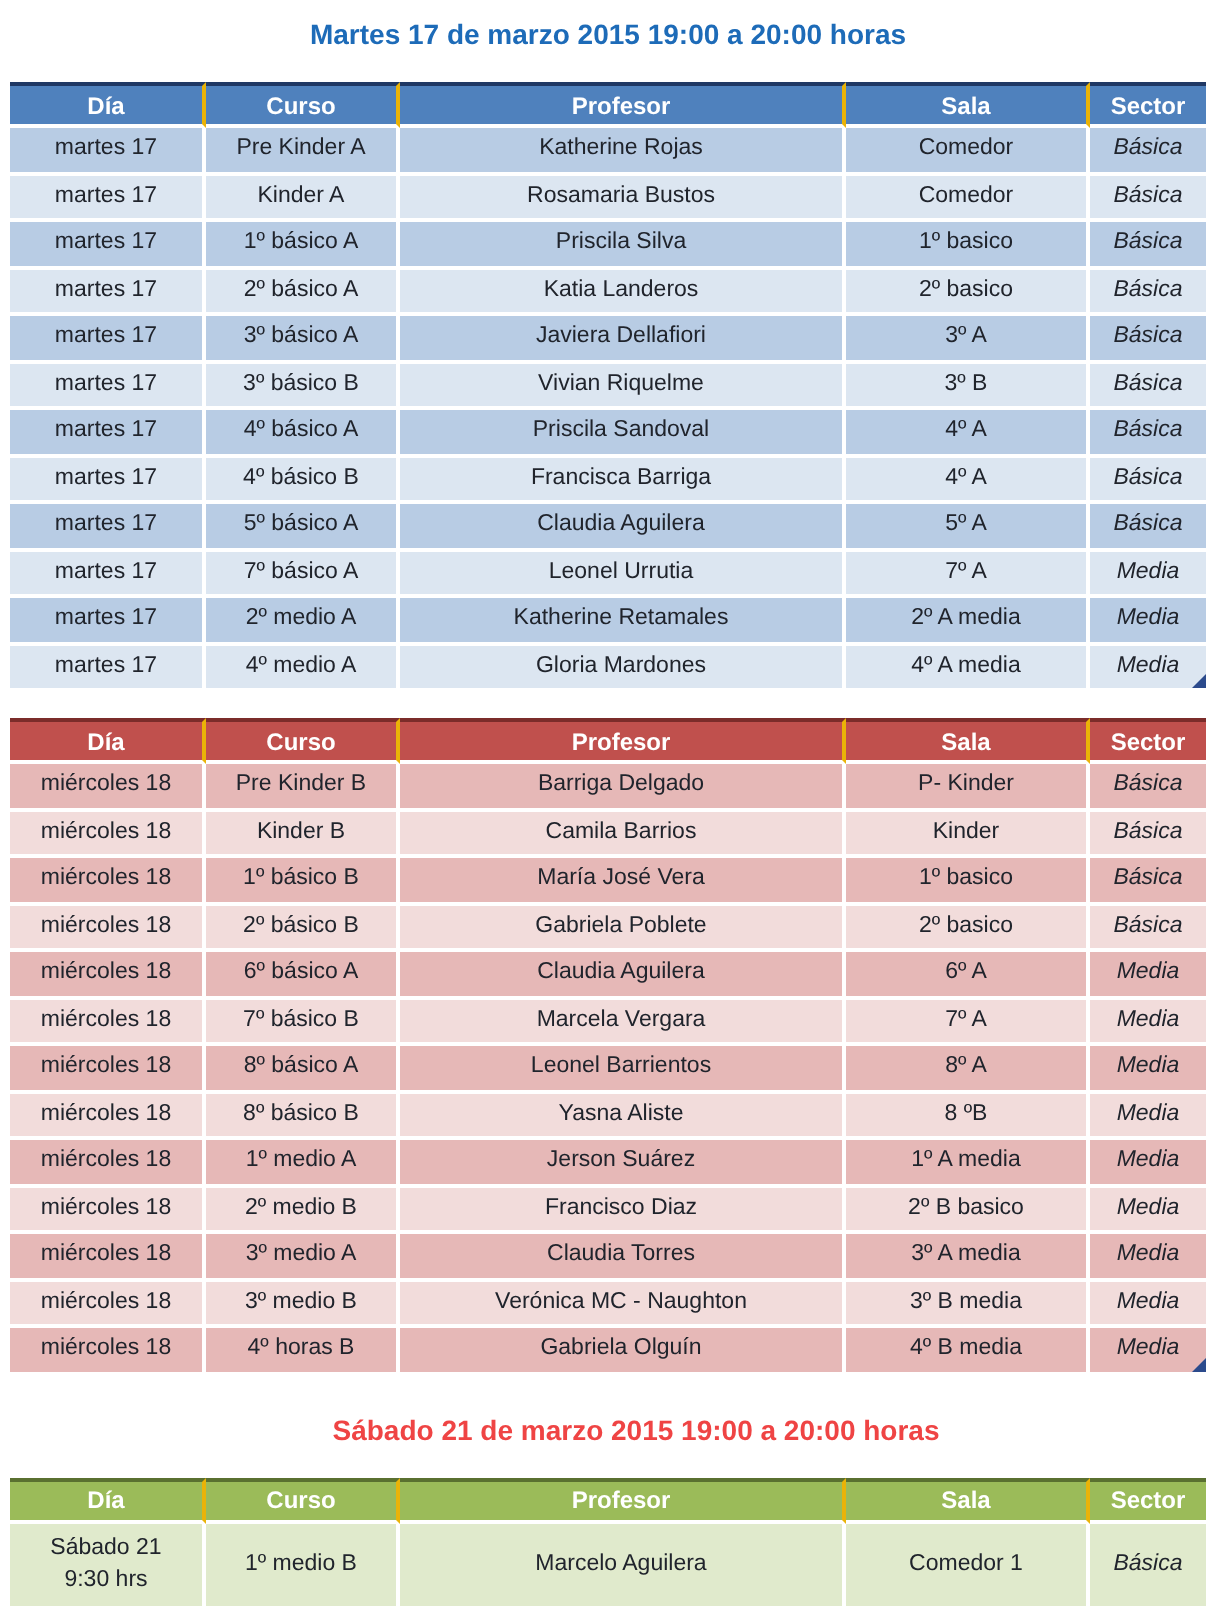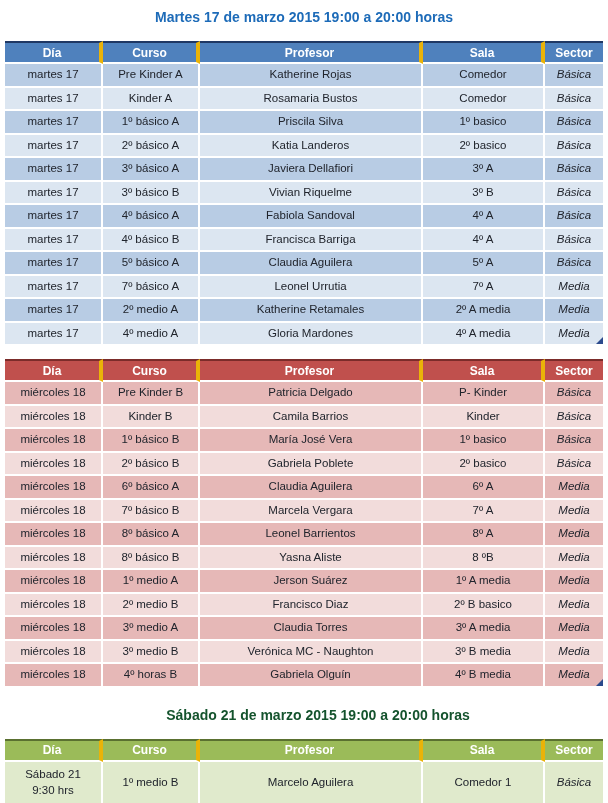--- a/index.html
+++ b/index.html
@@ -44,21 +44,21 @@
   th {
     background: var(--header-bg);
     color: #ffffff;
     font-size: 12px;
     font-weight: bold;
     height: 19px;
     padding: 0 2px;
     text-align: center;
     vertical-align: middle;
     border-top: 2px solid var(--header-border);
-    border-right: 4px solid #eab308;
+    border-right: 2px solid #eab308;
     border-bottom: 2px solid #ffffff;
   }
   th:last-child { border-right: none; }
   td {
     font-size: 11.5px;
     color: #20242c;
     text-align: center;
     vertical-align: middle;
     height: 19.5px;
     line-height: 13px;
@@ -148,21 +148,21 @@
               <tr class="band-light">
                 <td>martes 17</td>
                 <td>3º básico B</td>
                 <td>Vivian Riquelme</td>
                 <td>3º B</td>
                 <td>Básica</td>
               </tr>
               <tr class="band-dark">
                 <td>martes 17</td>
                 <td>4º básico A</td>
-                <td>Fabiola Sandoval</td>
+                <td>Priscila Sandoval</td>
                 <td>4º A</td>
                 <td>Básica</td>
               </tr>
               <tr class="band-light">
                 <td>martes 17</td>
                 <td>4º básico B</td>
                 <td>Francisca Barriga</td>
                 <td>4º A</td>
                 <td>Básica</td>
               </tr>
@@ -216,21 +216,21 @@
                 <th>Curso</th>
                 <th>Profesor</th>
                 <th>Sala</th>
                 <th>Sector</th>
               </tr>
         </thead>
         <tbody>
               <tr class="band-dark">
                 <td>miércoles 18</td>
                 <td>Pre Kinder B</td>
-                <td>Patricia Delgado</td>
+                <td>Barriga Delgado</td>
                 <td>P- Kinder</td>
                 <td>Básica</td>
               </tr>
               <tr class="band-light">
                 <td>miércoles 18</td>
                 <td>Kinder B</td>
                 <td>Camila Barrios</td>
                 <td>Kinder</td>
                 <td>Básica</td>
               </tr>
@@ -311,21 +311,21 @@
                 <td>4º B media</td>
                 <td>Media</td>
               </tr>
             </tbody>
       </table>
       <div class="resize-handle" style="border-bottom-color: rgb(43, 74, 140);"></div>
     </div>
   </div>
 
   <div class="section" style="--header-bg: #9bbb59; --header-border: #5a7030; --row-dark: #e0eacc; --row-light: #ebf1de;">
-    <h2 class="section-title" style="color: #14532d; padding-left: 28px;">Sábado 21 de marzo 2015 19:00 a 20:00 horas</h2>
+    <h2 class="section-title" style="color: #ef4444; padding-left: 28px;">Sábado 21 de marzo 2015 19:00 a 20:00 horas</h2>
     <div class="table-wrap">
       <table>
         <colgroup>
           <col class="c-dia">
           <col class="c-curso">
           <col class="c-profesor">
           <col class="c-sala">
           <col class="c-sector">
         </colgroup>
         <thead>

